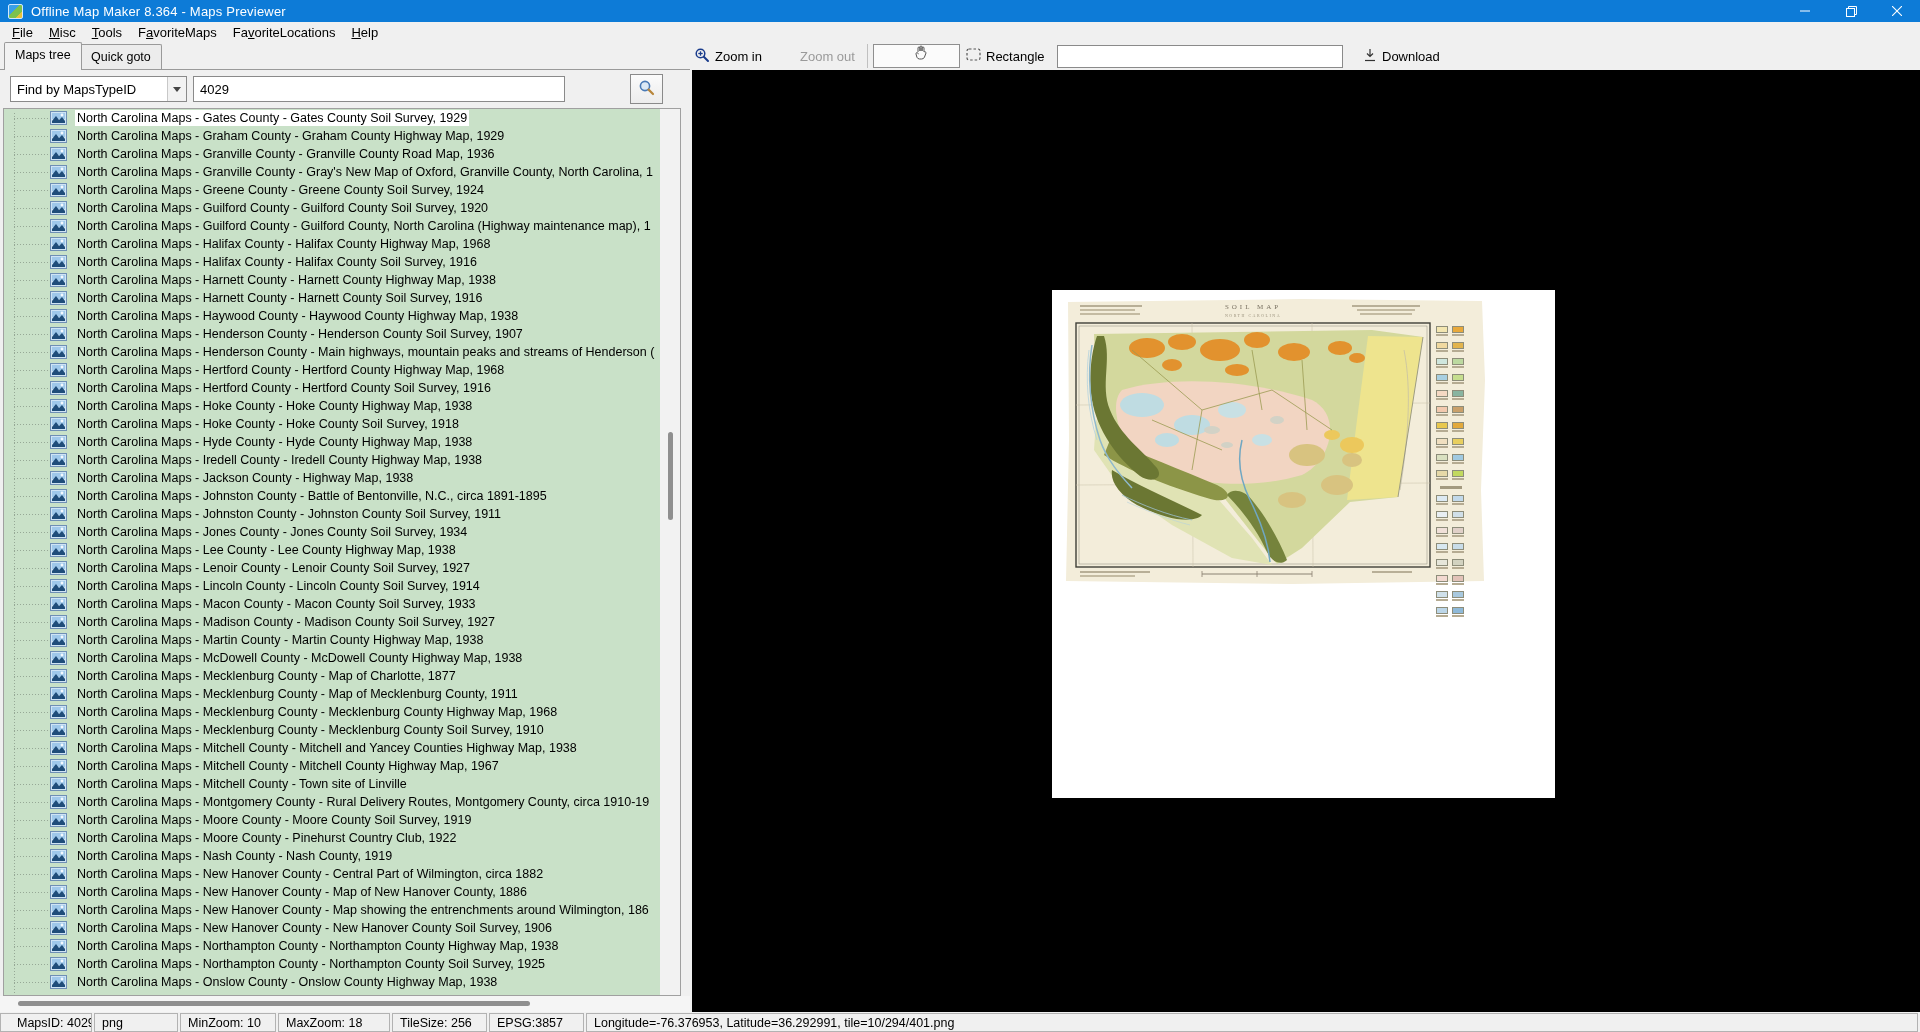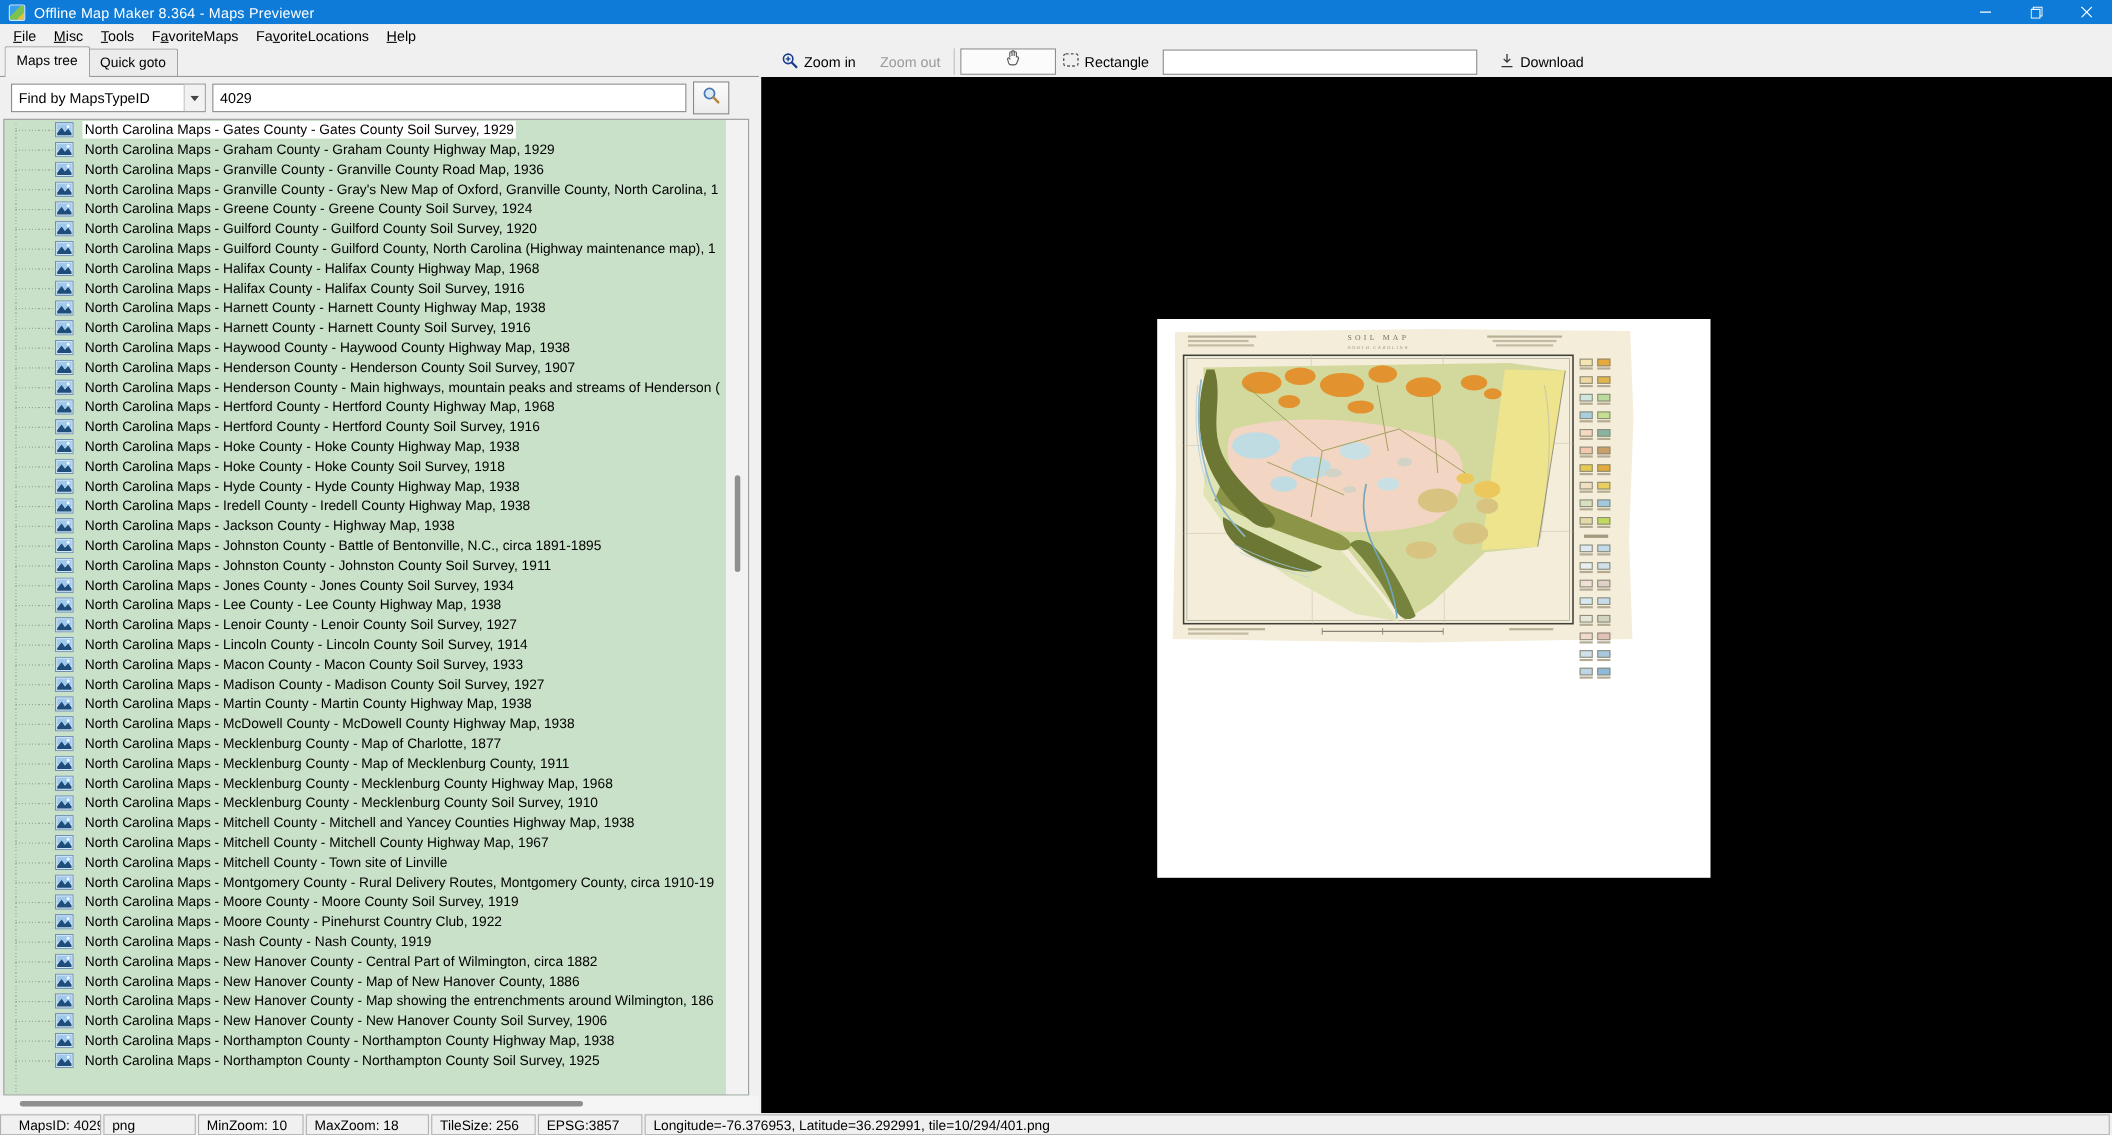--- a/index.html
+++ b/index.html
@@ -31,21 +31,21 @@
          border-radius:2px 2px 0 0; }
   .tab.active { background:#f2f2f2; top:0; height:28px; z-index:2; }
   #tabs-underline { position:absolute; left:0; top:27px; width:690px; height:1px; background:#9a9a9a; }
   #search-row { position:absolute; left:0; top:28px; width:690px; height:38px; background:#f0f0f0; }
   #maps-combo { position:absolute; left:10px; top:6px; width:177px; height:26px; background:#fff;
                 border:1px solid #8a8a8a; display:flex; align-items:center; font-size:13px; }
   #maps-combo .cv { padding-left:6px; flex:1; }
   #combo-arrow { width:19px; height:24px; border-left:1px solid #c8c8c8; background:#f2f2f2;
                  display:flex; align-items:center; justify-content:center; }
   #combo-arrow svg { display:block; }
-  #search-input { position:absolute; left:193px; top:6px; width:431px; height:26px;
+  #search-input { position:absolute; left:193px; top:6px; width:372px; height:26px;
                   border:1px solid #8a8a8a; background:#fff; font-size:13px; padding:0 6px;
                   font-family:"Liberation Sans",sans-serif; color:#000; }
   #search-btn { position:absolute; left:630px; top:4px; width:33px; height:30px;
                 background:linear-gradient(#fbfbfb,#ececec); border:1px solid #8a8a8a;
                 display:flex; align-items:center; justify-content:center; }
 
   
   #tree-box { position:absolute; left:3px; top:108px; width:678px; height:888px;
               background:#c9e1c8; border:1px solid #a0a0a0; overflow:hidden; }
   #tree-guide-v { position:absolute; left:10px; top:4px; width:1px; height:880px;
@@ -65,21 +65,21 @@
   #right-header { position:absolute; left:690px; top:42px; width:1230px; height:28px; background:#f0f0f0; }
   .tb-item { position:absolute; top:2px; height:24px; display:flex; align-items:center; gap:5px;
              font-size:13px; color:#000; }
   .tb-item.disabled { color:#9a9a9a; }
   #tb-sep { position:absolute; left:177px; top:2px; width:1px; height:24px; background:#c0c0c0; }
   #btn-pan { left:183px; width:87px; border:1px solid #8f8f8f; background:#fbfbfb; padding-left:8px;flex-direction:column; }
   #btn-rect { left:276px; }
   #tb-input { position:absolute; left:367px; top:3px; width:286px; height:23px; border:1px solid #8a8a8a;
               background:#fff; font-size:13px; padding:0 5px; font-family:"Liberation Sans",sans-serif; }
   #btn-download { left:673px; }
-  #btn-zoomin { left:20px;align-items:center; }
+  #btn-zoomin { left:4px;align-items:center; }
   #btn-zoomout { left:110px; }
 
   
   #viewport { position:absolute; left:692px; top:70px; width:1228px; height:942px; background:#000; }
   #map-page { position:absolute; left:360px; top:220px; width:503px; height:508px; background:#ffffff; }
   #map-page svg { position:absolute; left:0; top:0; }
   #legend-col { position:absolute; left:384px; top:36px; width:30px; }
   .lg-row { display:flex; gap:4px; margin-bottom:6px; }
   .lg-sw { width:12px; height:7px; border:0.5px solid #8d8d7a; }
   .lg-cap { width:12px; height:2px; background:#b5ab92; margin-top:1px; }
@@ -631,20 +631,30 @@
         <div class="trow">
           <span class="tguide"></span>
           <span class="ticon"><svg width="17" height="14" viewBox="0 0 17 14">
               <rect x="0.5" y="0.5" width="16" height="13" fill="#cfe4f5" stroke="#6f8fb5"></rect>
               <rect x="2" y="2" width="13" height="6" fill="#9fc8ea"></rect>
               <path d="M2 10 L6 5 L9 9 L12 6 L15 10 L15 12 L2 12 Z" fill="#1f4d7a"></path>
               <circle cx="12" cy="4" r="1.4" fill="#f5f9ff"></circle>
             </svg></span>
           <span class="tlabel">North Carolina Maps - Northampton County - Northampton County Soil Survey, 1925</span>
         </div>
+        <div class="trow">
+          <span class="tguide"></span>
+          <span class="ticon"><svg width="17" height="14" viewBox="0 0 17 14">
+              <rect x="0.5" y="0.5" width="16" height="13" fill="#cfe4f5" stroke="#6f8fb5"></rect>
+              <rect x="2" y="2" width="13" height="6" fill="#9fc8ea"></rect>
+              <path d="M2 10 L6 5 L9 9 L12 6 L15 10 L15 12 L2 12 Z" fill="#1f4d7a"></path>
+              <circle cx="12" cy="4" r="1.4" fill="#f5f9ff"></circle>
+            </svg></span>
+          <span class="tlabel">North Carolina Maps - Onslow County - Onslow County Highway Map, 1938</span>
+        </div>
       </div>
     <div id="vscroll-track">
       <div id="vscroll-thumb"></div>
     </div>
   </div>
   <div id="hscroll">
     <div id="hscroll-thumb"></div>
   </div>
 
   <div id="right-header">

